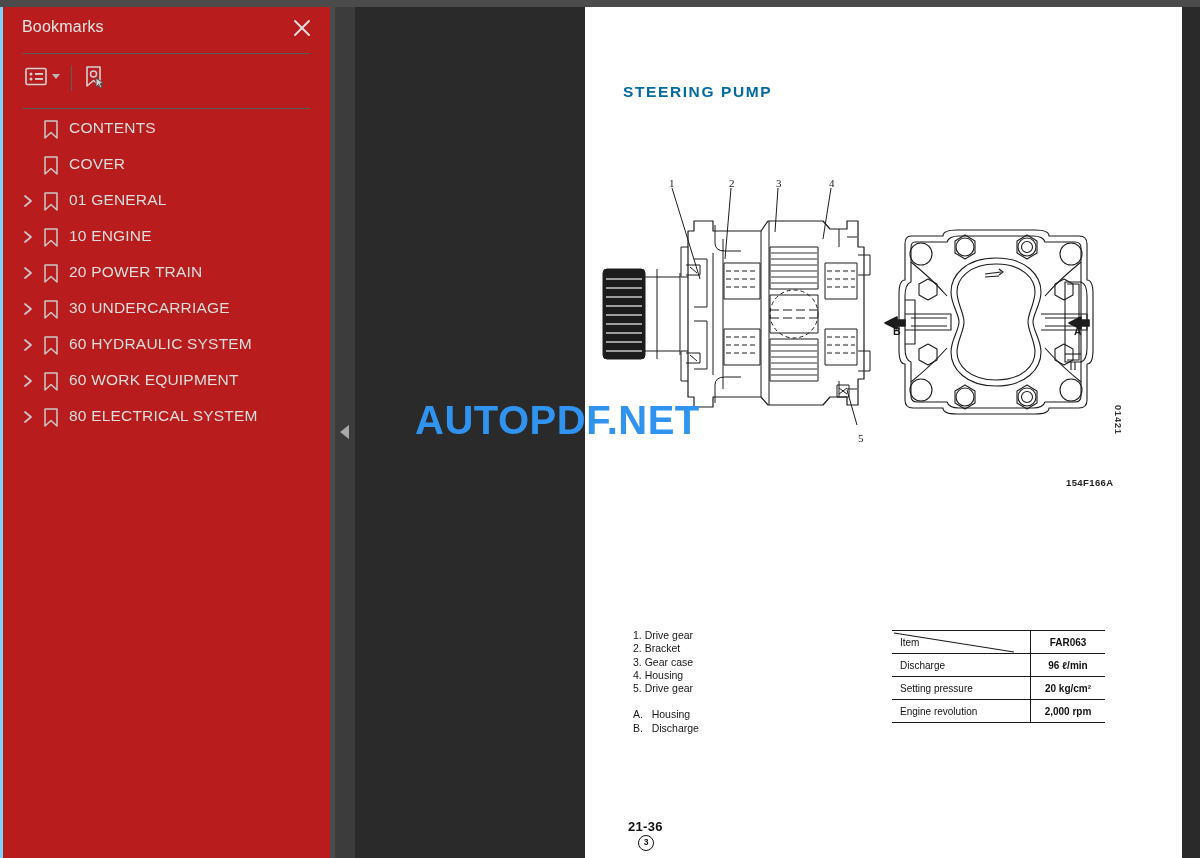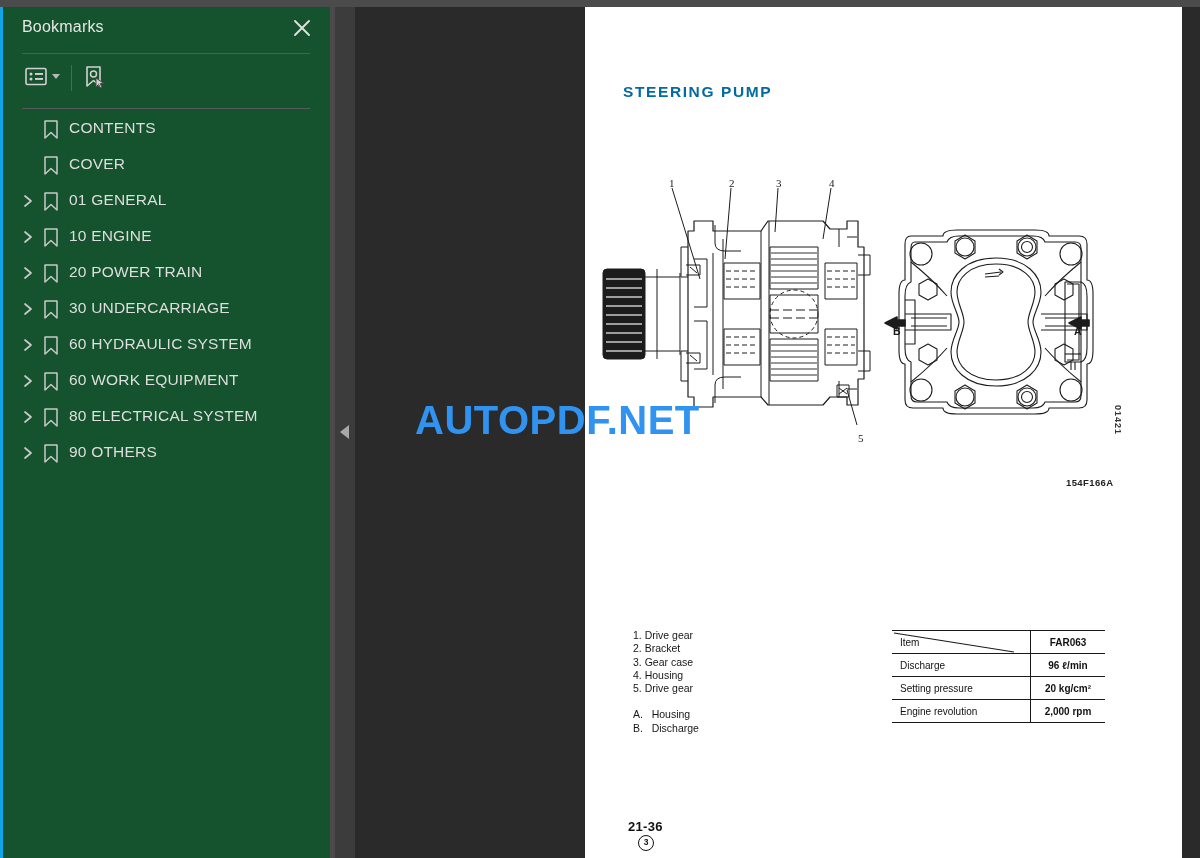--- a/index.html
+++ b/index.html
@@ -21,23 +21,23 @@
     left: 0; top: 0;
     width: 1200px; height: 7px;
     background: #4b4b4b;
   }
 
   
   #sidebar {
     position: absolute;
     left: 0; top: 7px;
     width: 335px; height: 851px;
-    background: #14532d;
+    background: #b91c1c;
     box-sizing: border-box;
-    border-left: 3px solid #0ea5e9;
+    border-left: 3px solid #7dd3fc;
   }
   #sidebar-header {
     position: relative;
     height: 46px;
   }
   #sidebar-title {
     position: absolute;
     left: 19px; top: 11px;
     font-size: 16px;
     color: #e6e6e6;
@@ -388,29 +388,20 @@
         <span class="bm-label">60 WORK EQUIPMENT</span>
       </div>
       <div class="bm-row">
         <span class="bm-caret"><svg width="12" height="14" viewBox="0 0 12 14">
             <path d="M3 2 L9 7 L3 12" fill="none" stroke="#c9c9c9" stroke-width="1.7" stroke-linecap="round" stroke-linejoin="round"></path>
           </svg></span>
         <span class="bm-icon"><svg width="16" height="19" viewBox="0 0 16 19">
             <path d="M2 1 H14 V18 L8 12.5 L2 18 Z" fill="none" stroke="#c9c9c9" stroke-width="1.5" stroke-linejoin="round"></path>
           </svg></span>
         <span class="bm-label">80 ELECTRICAL SYSTEM</span>
-      </div>
-      <div class="bm-row">
-        <span class="bm-caret"><svg width="12" height="14" viewBox="0 0 12 14">
-            <path d="M3 2 L9 7 L3 12" fill="none" stroke="#c9c9c9" stroke-width="1.7" stroke-linecap="round" stroke-linejoin="round"></path>
-          </svg></span>
-        <span class="bm-icon"><svg width="16" height="19" viewBox="0 0 16 19">
-            <path d="M2 1 H14 V18 L8 12.5 L2 18 Z" fill="none" stroke="#c9c9c9" stroke-width="1.5" stroke-linejoin="round"></path>
-          </svg></span>
-        <span class="bm-label">90 OTHERS</span>
       </div>
     </div>
 </div>
 <div id="sidebar-edge"></div>
 
 <div id="handle-strip">
   <div id="collapse-handle"></div>
 </div>
 
 <div id="viewer"></div>

